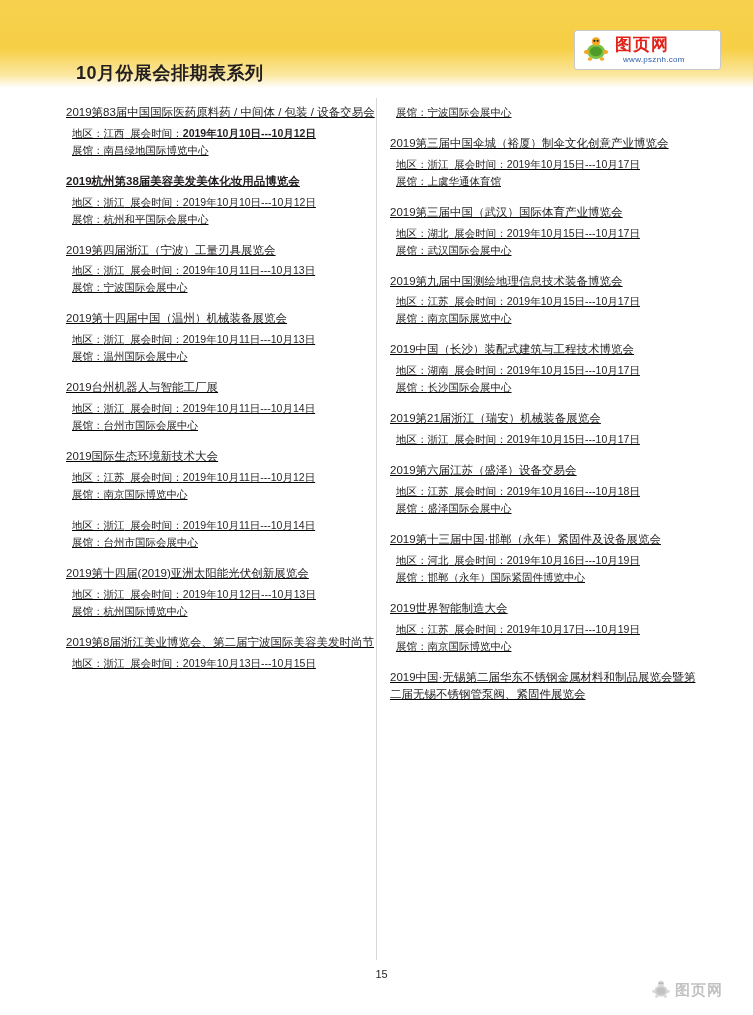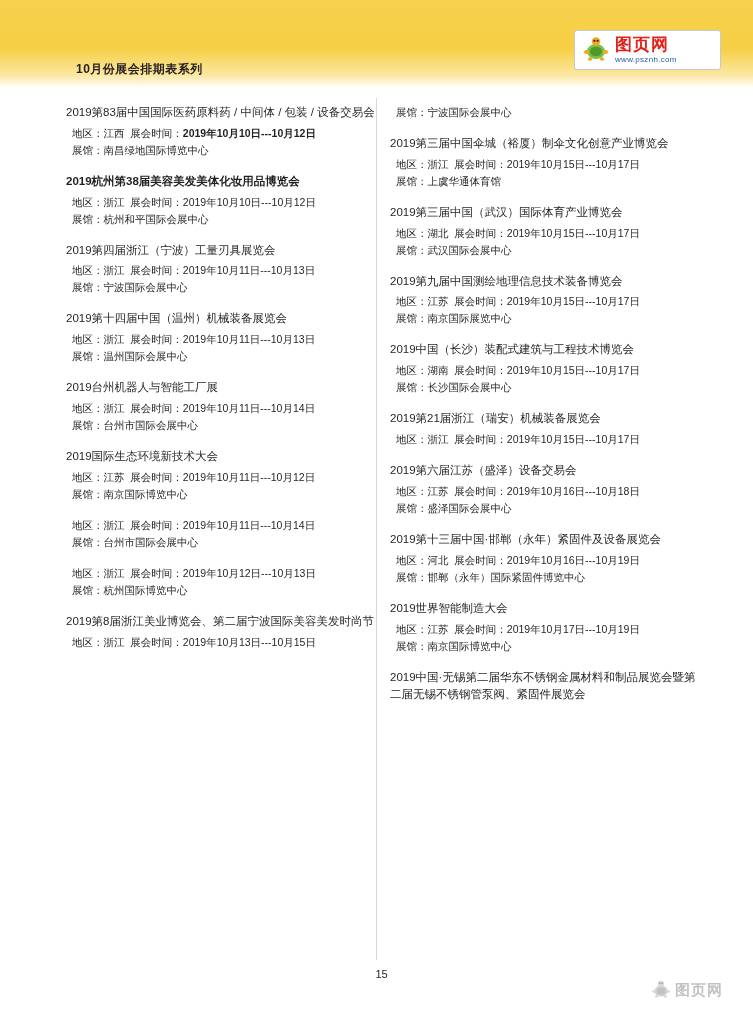--- a/index.html
+++ b/index.html
@@ -25,21 +25,21 @@
   .topbar-inner {
     position: absolute;
     top: 0; left: 0;
     width: 753px;
     height: 88px;
   }
   .page-header-title {
     position: absolute;
     left: 76px;
     top: 61px;
-    font-size: 12px;
+    font-size: 18px;
     font-weight: bold;
     color: #231f20;
     letter-spacing: 0.5px;
     white-space: nowrap;
   }
   
   .logo-box {
     position: absolute;
     right: 32px;
     top: 30px;
@@ -70,20 +70,21 @@
     font-size: 17px;
     font-weight: bold;
     color: #e2231a;
     letter-spacing: 1px;
   }
   .logo-url {
     font-size: 8px;
     color: #2a5caa;
     letter-spacing: 0.3px;
     margin-top: 3px;
+    margin-left: 8px;
   }
   
   .col-divider {
     position: absolute;
     left: 376px;
     top: 98px;
     width: 1px;
     height: 862px;
     background: #d8d8d8;
   }
@@ -91,20 +92,21 @@
   .column {
     position: absolute;
     top: 104px;
     width: 310px;
   }
   .col-left { left: 66px; }
   .col-right { left: 390px; }
 
   .entry {
     margin-bottom: 14px;
+    text-decoration: underline;
   }
   .entry-title {
     font-size: 11.5px;
     color: #231f20;
     line-height: 1.55;
     margin-bottom: 3px;
   }
   .entry-line {
     font-size: 10.5px;
     color: #231f20;
@@ -216,20 +218,21 @@
     <div class="entry-line"><span class="lbl">地区：</span><span>江苏</span>&nbsp;&nbsp;<span class="lbl">展会时间：</span><span class="dt">2019年10月11日---10月12日</span></div>
     <div class="entry-line"><span class="lbl">展馆：</span><span>南京国际博览中心</span></div>
   </div>
 
   <div class="entry">
     <div class="entry-line"><span class="lbl">地区：</span><span>浙江</span>&nbsp;&nbsp;<span class="lbl">展会时间：</span><span class="dt">2019年10月11日---10月14日</span></div>
     <div class="entry-line"><span class="lbl">展馆：</span><span>台州市国际会展中心</span></div>
   </div>
 
   <div class="entry">
+    <div class="entry-title">2019第十四届(2019)亚洲太阳能光伏创新展览会</div>
     <div class="entry-line"><span class="lbl">地区：</span><span>浙江</span>&nbsp;&nbsp;<span class="lbl">展会时间：</span><span class="dt">2019年10月12日---10月13日</span></div>
     <div class="entry-line"><span class="lbl">展馆：</span><span>杭州国际博览中心</span></div>
   </div>
 
   <div class="entry">
     <div class="entry-title">2019第8届浙江美业博览会、第二届宁波国际美容美发时尚节</div>
     <div class="entry-line"><span class="lbl">地区：</span><span>浙江</span>&nbsp;&nbsp;<span class="lbl">展会时间：</span><span class="dt">2019年10月13日---10月15日</span></div>
   </div>
 
 </div>

